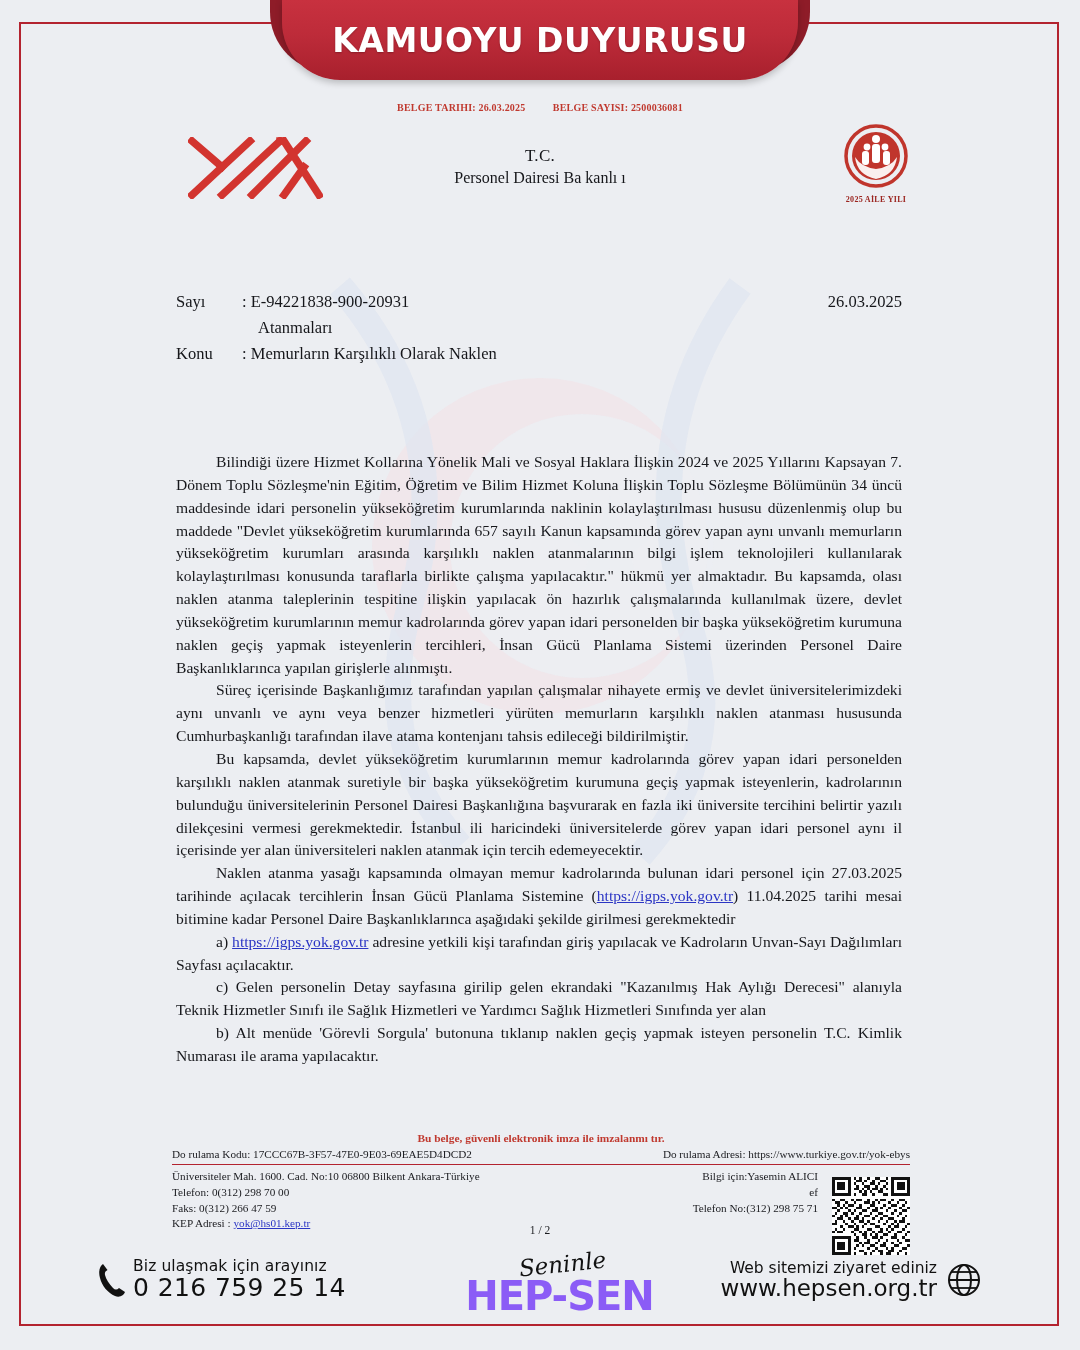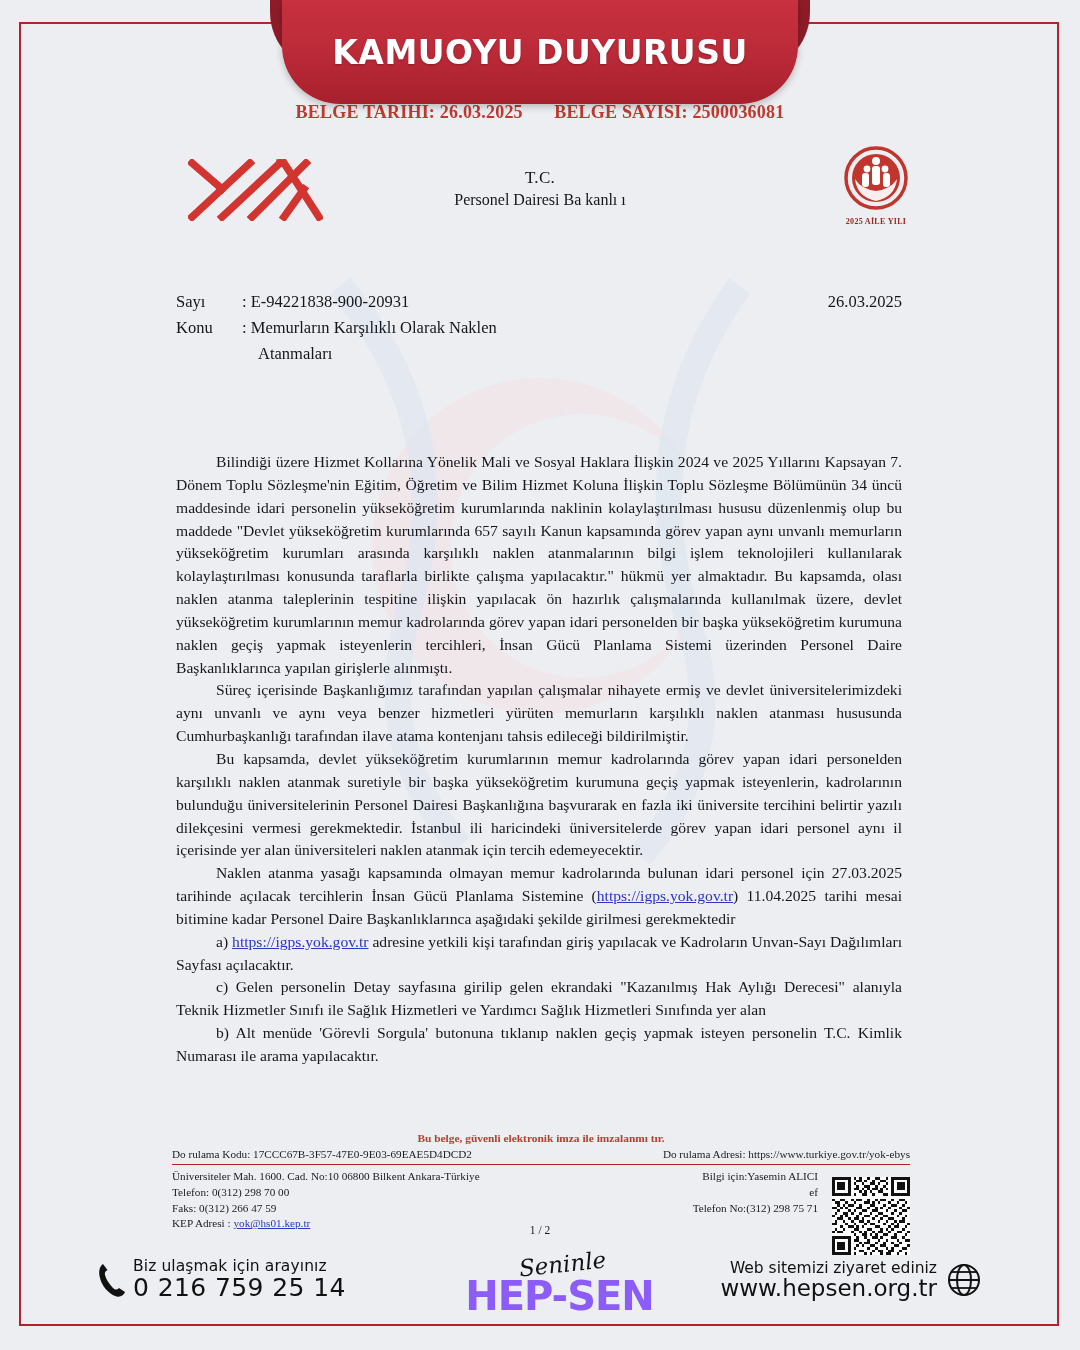--- a/index.html
+++ b/index.html
@@ -30,21 +30,21 @@
   .ribbon-tail{
     position:absolute; top:0; width:120px; height:72px;
     background:#8e1c28;
     z-index:1;
   }
   .ribbon-tail.left{ left:270px; border-radius:0 0 0 60px;}
   .ribbon-tail.right{ right:270px; border-radius:0 0 60px 0;}
   .ribbon{
     position:absolute;
     left:282px; top:0;
-    width:516px; height:104px;
+    width:516px; height:80px;
     background:linear-gradient(180deg,#c8313f 0%, #bd2b39 45%, #a8202d 100%);
     border-radius:0 0 58px 58px;
     box-shadow:0 3px 7px rgba(0,0,0,.22);
     display:flex; align-items:center; justify-content:center;
     z-index:3;
   }
   .ribbon-title{
     font-family:"DejaVu Sans", sans-serif;
     font-weight:bold;
     font-size:33px;
@@ -73,24 +73,24 @@
   }
 
   
   .doc-head{
     position:absolute; left:0; top:0; width:780px;
     z-index:2;
   }
   .belge-line{
     text-align:center;
     color:#c0392f;
-    font-size:18px;
+    font-size:10px;
     font-weight:bold;
     letter-spacing:.2px;
-    margin:6px 0 16px 0;
+    margin:6px 0 4px 0;
     font-family:"Liberation Serif", serif;
   }
   .belge-line span.gap{ display:inline-block; width:22px;}
 
   .head-cols{
     position:relative;
     height:108px;
     margin-top:2px;
   }
   .yok-logo{
@@ -294,25 +294,25 @@
     </div>
   </div>
 
   <div class="meta">
     <div class="meta-row">
       <span class="meta-lbl">Sayı</span>
       <span class="meta-val">: E-94221838-900-20931</span>
       <span class="meta-date">26.03.2025</span>
     </div>
     <div class="meta-row">
+      <span class="meta-cont">Atanmaları</span>
+    </div>
+    <div class="meta-row">
       <span class="meta-lbl">Konu</span>
       <span class="meta-val">: Memurların Karşılıklı Olarak Naklen</span>
-    </div>
-    <div class="meta-row">
-      <span class="meta-cont">Atanmaları</span>
     </div>
   </div>
 
 
   <div class="body-text">
     <p>Bilindiği üzere Hizmet Kollarına Yönelik Mali ve Sosyal Haklara İlişkin 2024 ve 2025 Yıllarını Kapsayan 7. Dönem Toplu Sözleşme'nin Eğitim, Öğretim ve Bilim Hizmet Koluna İlişkin Toplu Sözleşme Bölümünün 34 üncü maddesinde idari personelin yükseköğretim kurumlarında naklinin kolaylaştırılması hususu düzenlenmiş olup bu maddede "Devlet yükseköğretim kurumlarında 657 sayılı Kanun kapsamında görev yapan aynı unvanlı memurların yükseköğretim kurumları arasında karşılıklı naklen atanmalarının bilgi işlem teknolojileri kullanılarak kolaylaştırılması konusunda taraflarla birlikte çalışma yapılacaktır." hükmü yer almaktadır. Bu kapsamda, olası naklen atanma taleplerinin tespitine ilişkin yapılacak ön hazırlık çalışmalarında kullanılmak üzere, devlet yükseköğretim kurumlarının memur kadrolarında görev yapan idari personelden bir başka yükseköğretim kurumuna naklen geçiş yapmak isteyenlerin tercihleri, İnsan Gücü Planlama Sistemi üzerinden Personel Daire Başkanlıklarınca yapılan girişlerle alınmıştı.</p>
     <p>Süreç içerisinde Başkanlığımız tarafından yapılan çalışmalar nihayete ermiş ve devlet üniversitelerimizdeki aynı unvanlı ve aynı veya benzer hizmetleri yürüten memurların karşılıklı naklen atanması hususunda Cumhurbaşkanlığı tarafından ilave atama kontenjanı tahsis edileceği bildirilmiştir.</p>
     <p>Bu kapsamda, devlet yükseköğretim kurumlarının memur kadrolarında görev yapan idari personelden karşılıklı naklen atanmak suretiyle bir başka yükseköğretim kurumuna geçiş yapmak isteyenlerin, kadrolarının bulunduğu üniversitelerinin Personel Dairesi Başkanlığına başvurarak en fazla iki üniversite tercihini belirtir yazılı dilekçesini vermesi gerekmektedir. İstanbul ili haricindeki üniversitelerde görev yapan idari personel aynı il içerisinde yer alan üniversiteleri naklen atanmak için tercih edemeyecektir.</p>
     <p><span>Naklen atanma yasağı kapsamında olmayan memur kadrolarında bulunan idari personel için 27.03.2025 tarihinde açılacak tercihlerin İnsan Gücü Planlama Sistemine (</span><span class="lnk">https://igps.yok.gov.tr</span><span>) 11.04.2025 tarihi mesai bitimine kadar Personel Daire Başkanlıklarınca aşağıdaki şekilde girilmesi gerekmektedir</span></p>
     <p><span>a) </span><span class="lnk">https://igps.yok.gov.tr</span><span> adresine yetkili kişi tarafından giriş yapılacak ve Kadroların Unvan-Sayı Dağılımları Sayfası açılacaktır.</span></p>

